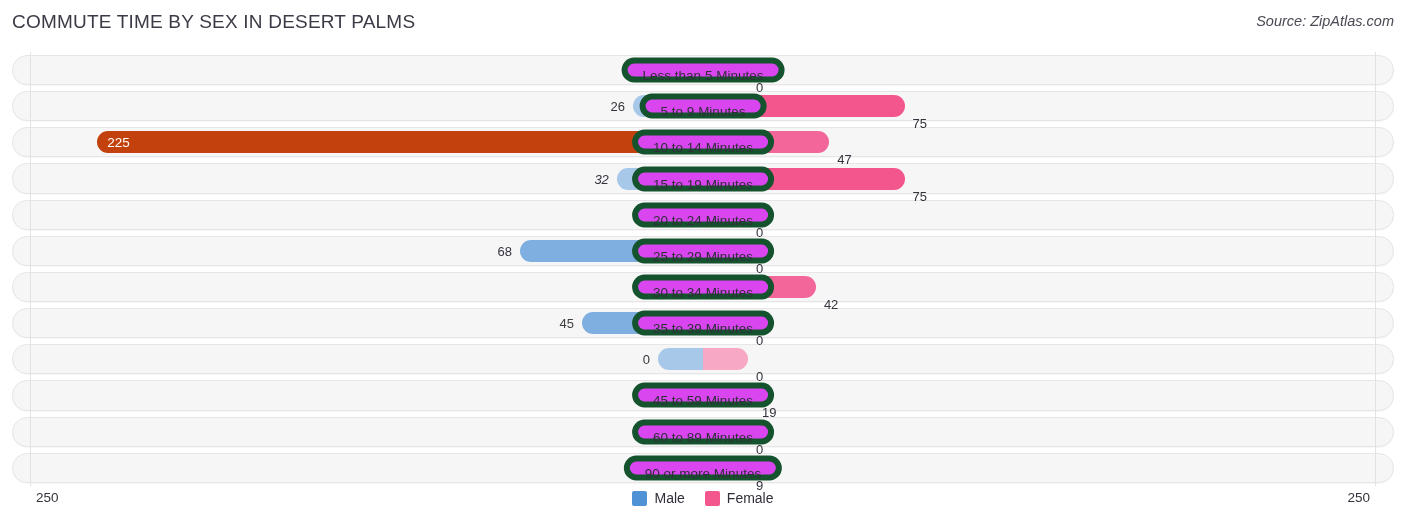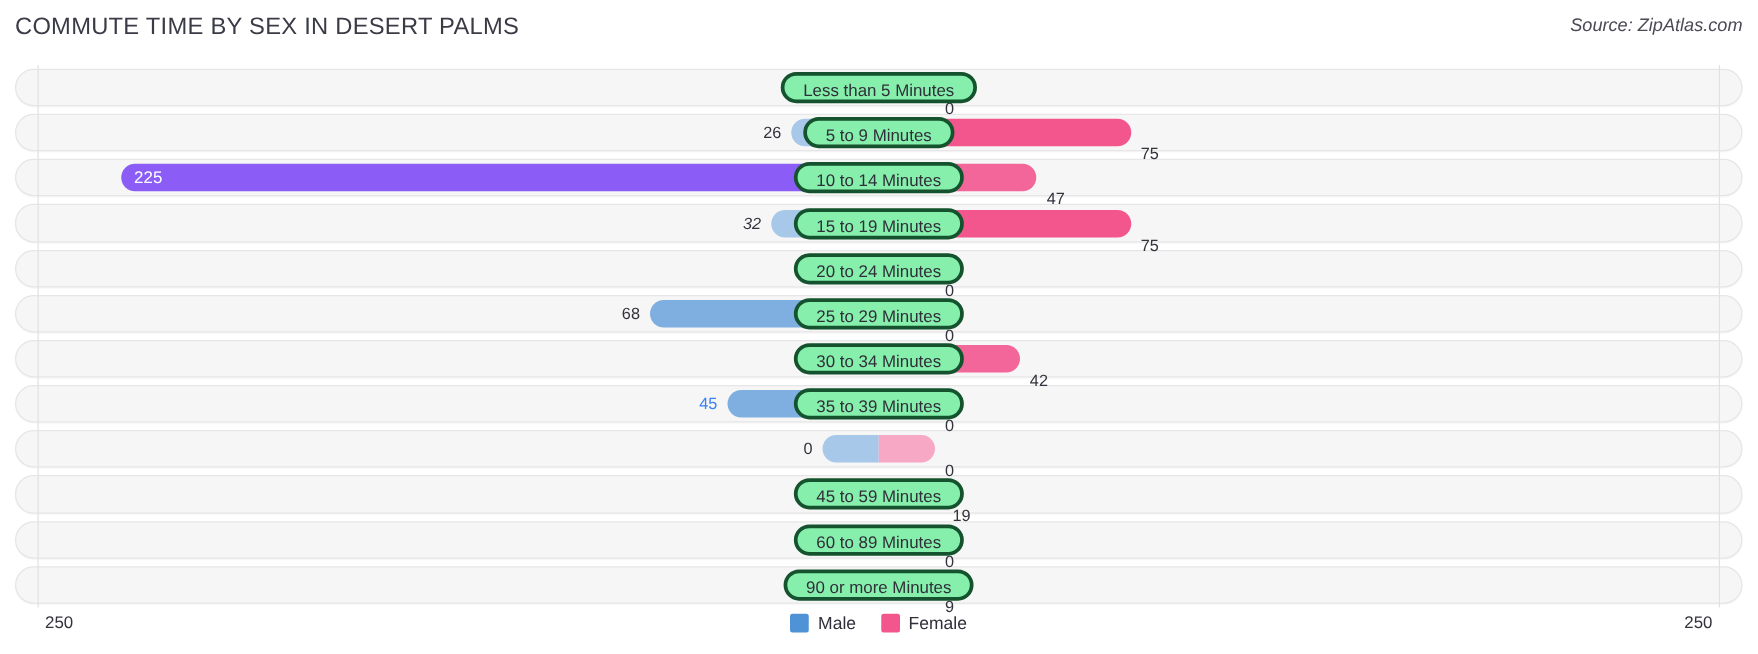--- a/index.html
+++ b/index.html
@@ -104,22 +104,22 @@
   .val-right { text-align: left; margin-top: 17px; }
 
   .cat-pill {
     position: absolute;
     top: 50%;
     transform: translate(-50%, -50%);
     left: 703px;
     height: 25px;
     line-height: 23px;
     padding: 0 15px;
-    background: #86efac;
-    border: 3px solid #14532d;
+    background: #d946ef;
+    border: 6px solid #14532d;
     border-radius: 13px;
     font-size: 13.5px;
     color: #2f2f39;
     white-space: nowrap;
     z-index: 5;
   }
   
   #footer {
     position: absolute;
     left: 0; top: 486px;
@@ -177,21 +177,21 @@
       <div class="row">
         <div class="row-track" style="background: rgb(246, 246, 246); border-color: rgb(230, 230, 230);"></div>
         <div class="bar bar-male" style="left: 633.008px; width: 69.992px; background: rgb(168, 200, 234);"></div>
         <div class="bar bar-female" style="left: 703px; width: 201.6px; background: rgb(242, 86, 140);"></div>
         <div class="val val-left" style="right: 780.992px; color: rgb(51, 51, 61);">26</div>
         <div class="val val-right" style="left: 912.6px; color: rgb(51, 51, 61);">75</div>
         <div class="cat-pill">5 to 9 Minutes</div>
       </div>
       <div class="row">
         <div class="row-track" style="background: rgb(246, 246, 246); border-color: rgb(230, 230, 230);"></div>
-        <div class="bar bar-male" style="left: 97.3px; width: 605.7px; background: #8b5cf6;">
+        <div class="bar bar-male" style="left: 97.3px; width: 605.7px; background: #c2410c;">
           <span class="bar-inner-label">225</span>
         </div>
         <div class="bar bar-female" style="left: 703px; width: 126.336px; background: rgb(242, 102, 154);"></div>
         <div class="val val-right" style="left: 837.336px; color: rgb(51, 51, 61);">47</div>
         <div class="cat-pill">10 to 14 Minutes</div>
       </div>
       <div class="row">
         <div class="row-track" style="background: rgb(246, 246, 246); border-color: rgb(230, 230, 230);"></div>
         <div class="bar bar-male" style="left: 616.856px; width: 86.144px; background: rgb(168, 200, 234);"></div>
         <div class="bar bar-female" style="left: 703px; width: 201.6px; background: rgb(242, 86, 140);"></div>
@@ -220,21 +220,21 @@
         <div class="bar bar-male" style="left: 658px; width: 45px; background: rgb(168, 200, 234);"></div>
         <div class="bar bar-female" style="left: 703px; width: 112.896px; background: rgb(242, 102, 154);"></div>
         <div class="val val-left" style="right: 756px; color: rgb(51, 51, 61);">0</div>
         <div class="val val-right" style="left: 823.896px; color: rgb(51, 51, 61);">42</div>
         <div class="cat-pill">30 to 34 Minutes</div>
       </div>
       <div class="row">
         <div class="row-track" style="background: rgb(246, 246, 246); border-color: rgb(230, 230, 230);"></div>
         <div class="bar bar-male" style="left: 581.86px; width: 121.14px; background: rgb(127, 175, 224);"></div>
         <div class="bar bar-female" style="left: 703px; width: 45px; background: rgb(247, 168, 196);"></div>
-        <div class="val val-left" style="right: 832.14px; color: #3b82f6;">45</div>
+        <div class="val val-left" style="right: 832.14px; color: #404040;">45</div>
         <div class="val val-right" style="left: 756px; color: rgb(51, 51, 61);">0</div>
         <div class="cat-pill">35 to 39 Minutes</div>
       </div>
       <div class="row">
         <div class="row-track" style="background: rgb(246, 246, 246); border-color: rgb(230, 230, 230);"></div>
         <div class="bar bar-male" style="left: 658px; width: 45px; background: rgb(168, 200, 234);"></div>
         <div class="bar bar-female" style="left: 703px; width: 45px; background: rgb(247, 168, 196);"></div>
         <div class="val val-left" style="right: 756px; color: rgb(51, 51, 61);">0</div>
         <div class="val val-right" style="left: 756px; color: rgb(51, 51, 61);">0</div>
       </div>

